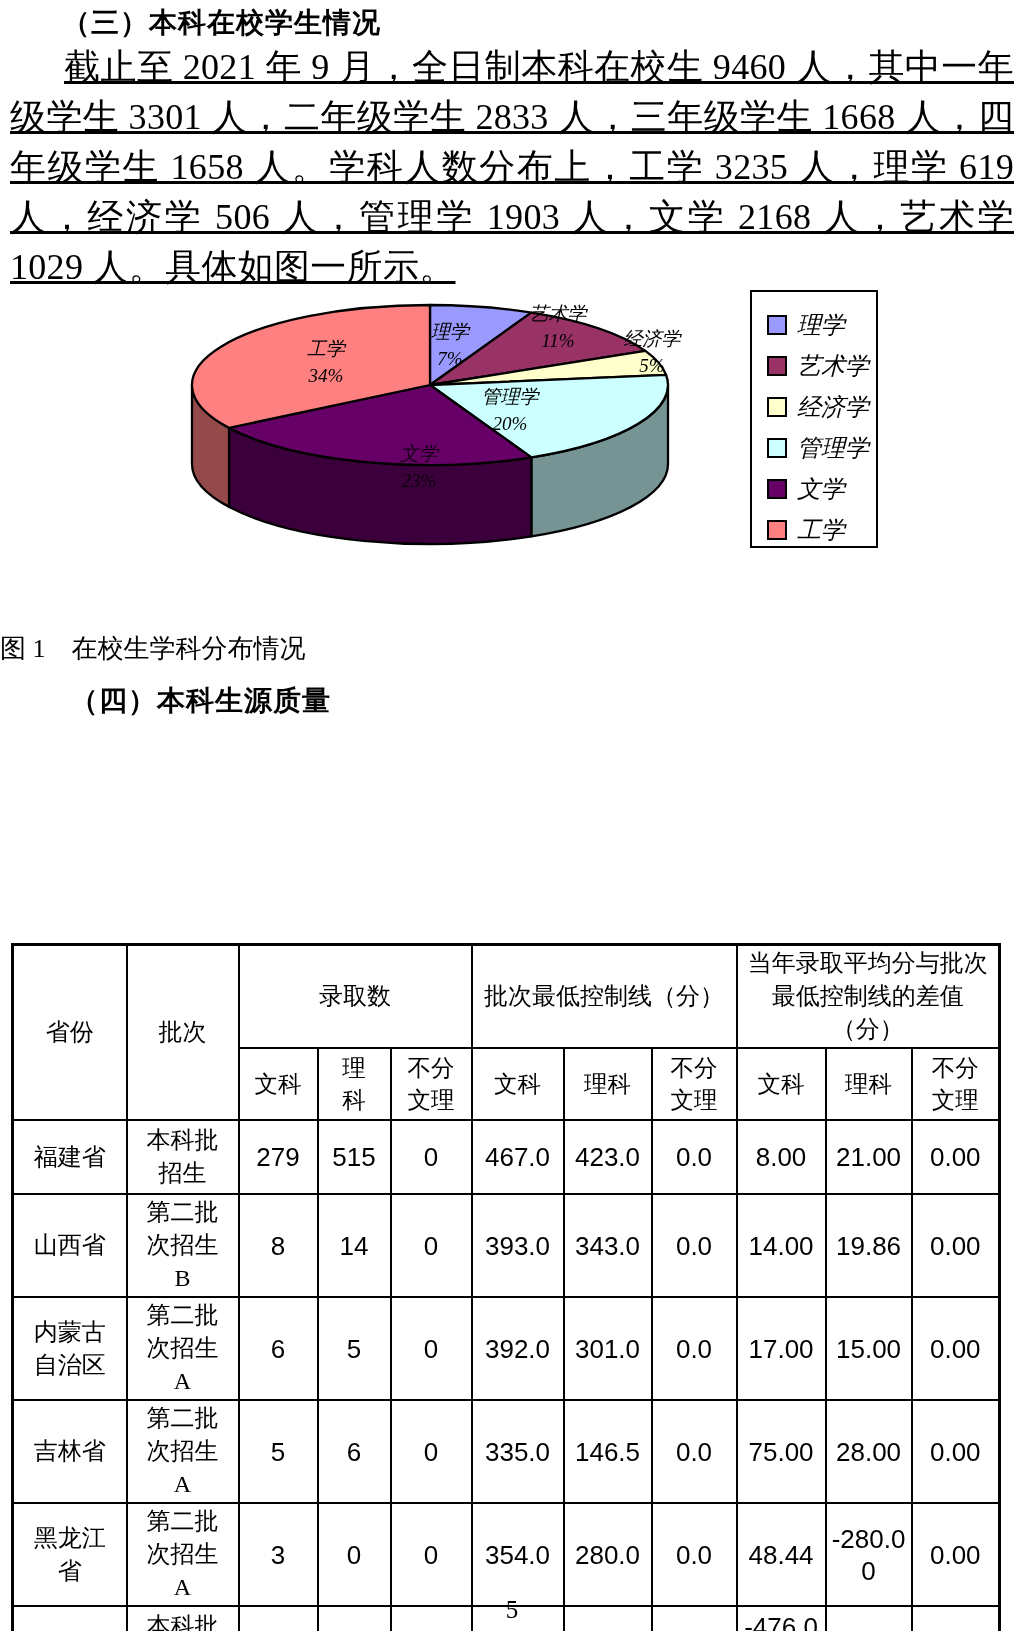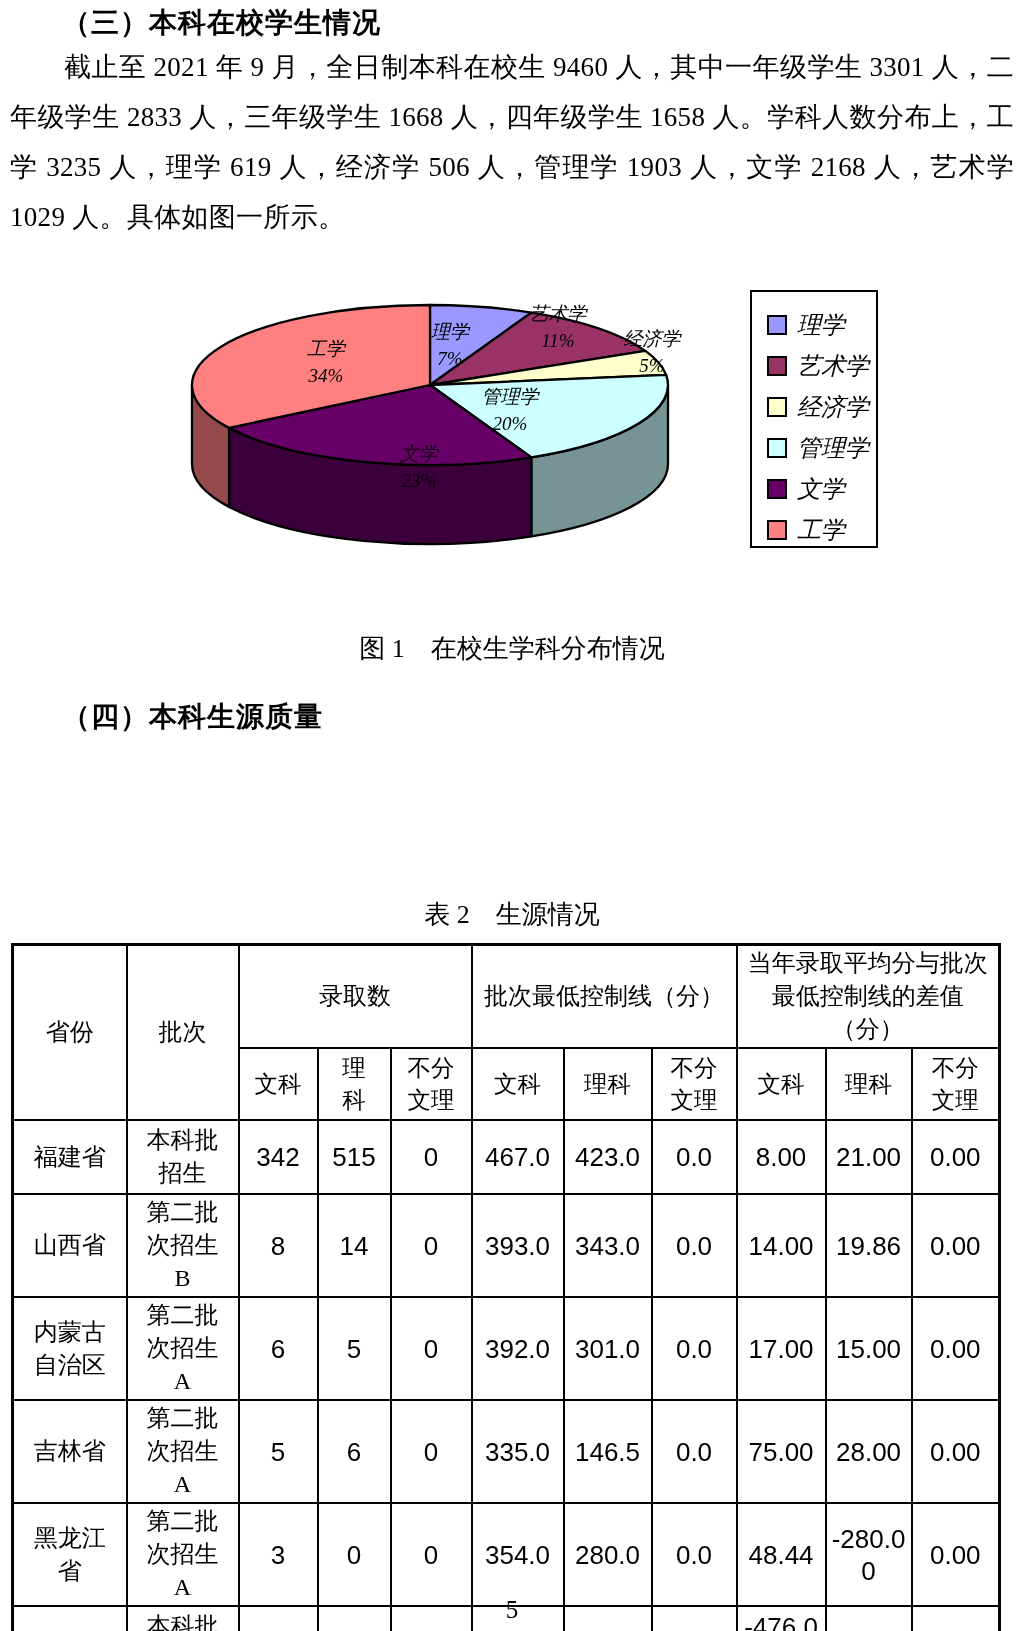--- a/index.html
+++ b/index.html
@@ -8,30 +8,31 @@
     background:#ffffff; color:#000;
     font-family:"Liberation Serif","DejaVu Serif",serif;
     overflow:hidden;
   }
   .sec-heading{
     position:absolute; left:62px; margin:0;
     font-family:"Liberation Sans","DejaVu Sans",sans-serif;
     font-size:28px; font-weight:bold; letter-spacing:1px; line-height:34px;
   }
   #heading-3{top:6px;}
-  #heading-4{top:700px;}
+  #heading-4{top:684px;margin-left:8px;}
   .body-text{
     position:absolute; left:10px; width:1004px; margin:0;
-    font-size:27px; line-height:50px; text-align:justify; text-indent:54px;
+    font-size:36px; line-height:50px; text-align:justify; text-indent:54px;
     letter-spacing:0.3px;
+    text-decoration:underline;
   }
   #para-3{top:42px;}
   #para-4{top:720px;}
   .caption{
-    position:absolute; left:0; width:100%; text-align:center;
+    position:absolute; left:0; width:100%; text-align:left;
     font-size:26px; line-height:30px;
   }
   #figure-caption{top:634px;}
   #table-caption{top:900px;}
 
   
   #figure-area{position:absolute; left:0; top:0; width:1024px; height:700px;font-style:italic;}
   #pie-svg{position:absolute; left:0; top:0;}
   .pie-label{
     position:absolute; transform:translate(-50%,-50%);
@@ -150,21 +151,20 @@
           <span class="legend-label">工学</span>
         </div>
       </div>
   </div>
 
   <div class="caption" id="figure-caption">图 1　在校生学科分布情况</div>
 
   <h2 class="sec-heading" id="heading-4">（四）本科生源质量</h2>
 
 
-  <div class="caption" id="table-caption">表 2　生源情况</div>
 
   <table id="admission-table">
     <colgroup>
       <col style="width:114px">
         <col style="width:112px">
       <col style="width:79px">
         <col style="width:73px">
         <col style="width:81px">
       <col style="width:92px">
         <col style="width:88px">
@@ -190,21 +190,21 @@
         <th class="sub-th">不分文理</th>
         <th class="sub-th">文科</th>
         <th class="sub-th">理科</th>
         <th class="sub-th">不分文理</th>
       </tr>
     </thead>
     <tbody id="table-body">
         <tr>
           <td class="cjk">福建省</td>
           <td class="cjk">本科批招生</td>
-          <td class="num">342</td>
+          <td class="num">279</td>
           <td class="num">515</td>
           <td class="num">0</td>
           <td class="num">467.0</td>
           <td class="num">423.0</td>
           <td class="num">0.0</td>
           <td class="num">8.00</td>
           <td class="num">21.00</td>
           <td class="num">0.00</td>
         </tr>
         <tr>

